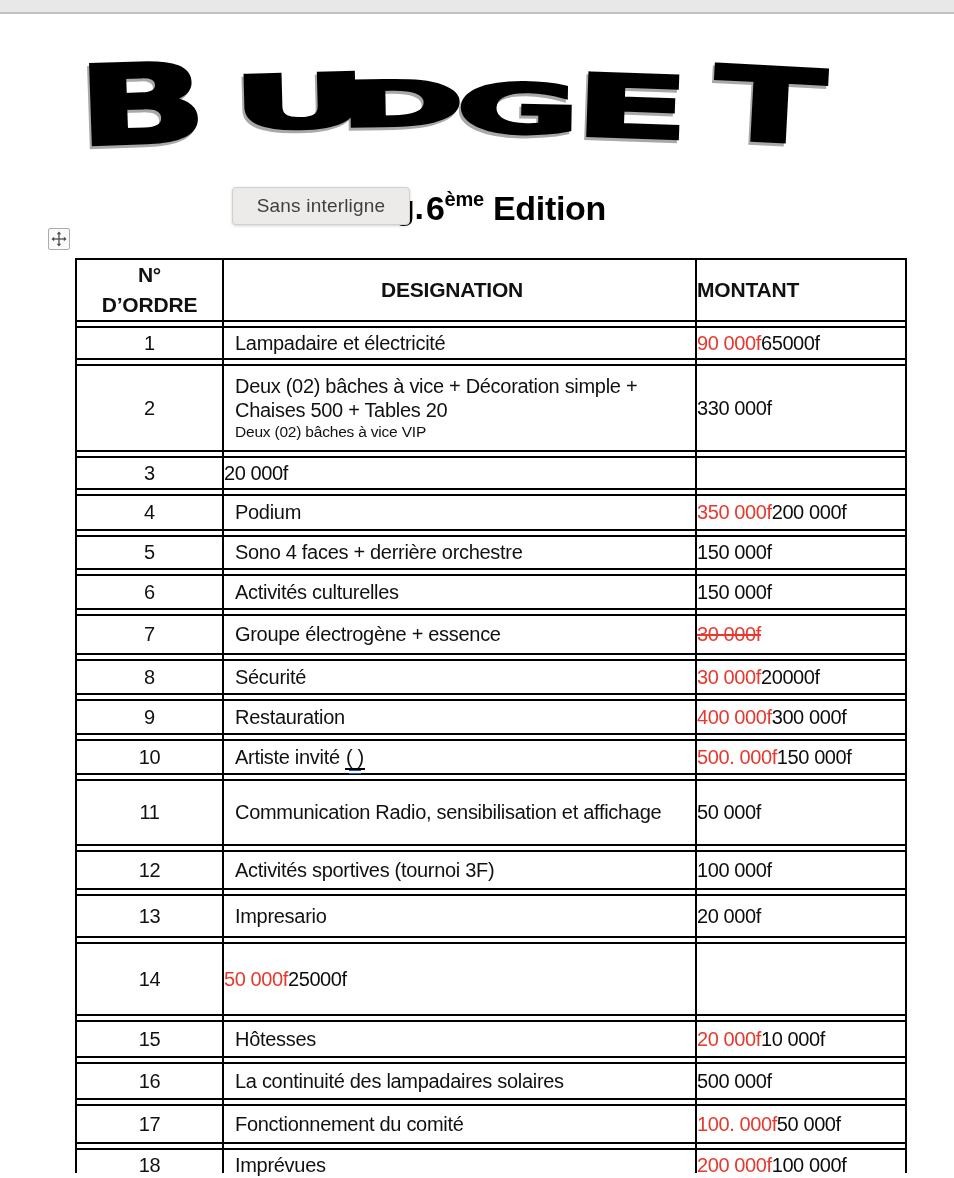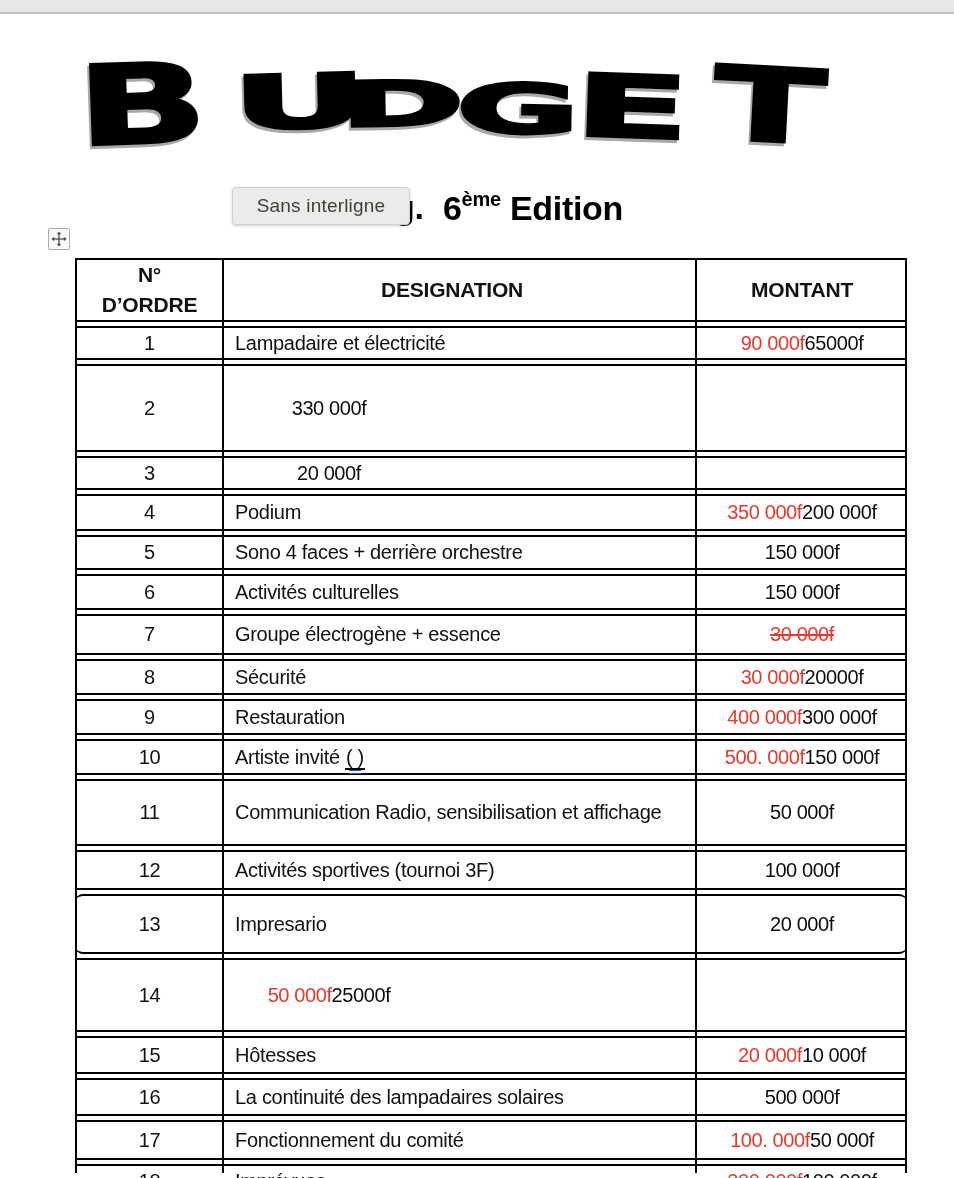--- a/index.html
+++ b/index.html
@@ -20,21 +20,21 @@
     background:#ecebe9;border:1px solid #d2d0cd;border-radius:4px;
     box-shadow:0 1px 3px rgba(0,0,0,.18);
     display:flex;align-items:center;justify-content:center;
     font-size:19px;color:#413f3d;letter-spacing:.2px;margin-top:10px;
   }
   .obscured{
     position:absolute;left:394px;top:188px;z-index:1;
     font-size:34px;font-weight:600;color:#000;letter-spacing:-.3px;
   }
   .subtitle{
-    position:absolute;left:443px;top:188px;z-index:2;
+    position:absolute;left:426px;top:188px;z-index:2;
     font-size:34px;font-weight:600;color:#000;letter-spacing:-.3px;white-space:nowrap;
   }
   .subtitle sup{font-size:20px;font-weight:600;vertical-align:14px;letter-spacing:-.3px;}
   
   .move-handle{
     position:absolute;left:48px;top:228px;width:20px;height:20px;z-index:3;
     background:#fbfbfb;border:1px solid #ababab;border-radius:2px;
     display:flex;align-items:center;justify-content:center;
   }
   
@@ -42,21 +42,21 @@
   .vline{position:absolute;top:0;width:2px;height:915px;background:#000;z-index:2;pointer-events:none;}
   .trow{
     box-sizing:border-box;display:flex;background:#fff;
     border-top:2px solid #000;border-bottom:2px solid #000;margin-bottom:4px;
   }
   .trow:last-child{margin-bottom:0;}
   .c1{box-sizing:border-box;width:149px;display:flex;align-items:center;justify-content:center;
       font-size:20px;letter-spacing:-.3px;}
   .c2{box-sizing:border-box;width:473px;display:flex;flex-direction:column;justify-content:center;
       align-items:flex-start;padding:2px 28px 2px 11px;font-size:20px;line-height:1.22;letter-spacing:-.3px;}
-  .c3{box-sizing:border-box;width:210px;display:flex;align-items:center;justify-content:center;
+  .c3{box-sizing:border-box;width:210px;display:flex;align-items:center;justify-content:flex-start;
       font-size:20px;letter-spacing:-.4px;white-space:nowrap;}
   .hdr{font-weight:bold;font-size:21px;text-align:center;line-height:1.45;letter-spacing:-.2px;}
   .sub-line{font-size:15.5px;line-height:1.3;letter-spacing:-.2px;}
   .amt-red{color:#e8392e;}
   .amt-black{color:#0d0d0d;}
   .struck{text-decoration:line-through;text-decoration-thickness:2px;}
   .paren-link{position:relative;border-bottom:2px solid #000;padding:0 1px;}
   .paren-link::after{
     content:"";position:absolute;left:22%;right:22%;bottom:-6px;
     border-bottom:4px double #2257c4;
@@ -128,20 +128,24 @@
           <div class="c2">
             <div>Lampadaire et électricité</div>
           </div>
           <div class="c3">
             <span class="amt-red">90 000f</span> 
             <span class="amt-black">65000f</span>
           </div>
         </div>
         <div class="trow" style="height: 88px;">
           <div class="c1">2</div>
+          <div class="c2">
+            <div>Deux (02) bâches à vice + Décoration simple + Chaises 500 + Tables 20</div>
+            <div class="sub-line">Deux (02) bâches à vice VIP</div>
+          </div>
           <div class="c3">
             <span class="amt-black">330 000f</span>
           </div>
         </div>
         <div class="trow" style="height: 34px;">
           <div class="c1">3</div>
           <div class="c3">
             <span class="amt-black">20 000f</span>
           </div>
         </div>
@@ -223,21 +227,21 @@
         </div>
         <div class="trow" style="height: 40px;">
           <div class="c1">12</div>
           <div class="c2">
             <div>Activités sportives (tournoi 3F)</div>
           </div>
           <div class="c3">
             <span class="amt-black">100 000f</span>
           </div>
         </div>
-        <div class="trow" style="height: 60px; border-radius: 8px;">
+        <div class="trow" style="height: 44px;">
           <div class="c1">13</div>
           <div class="c2">
             <div>Impresario</div>
           </div>
           <div class="c3">
             <span class="amt-black">20 000f</span>
           </div>
         </div>
         <div class="trow" style="height: 74px;">
           <div class="c1">14</div>

